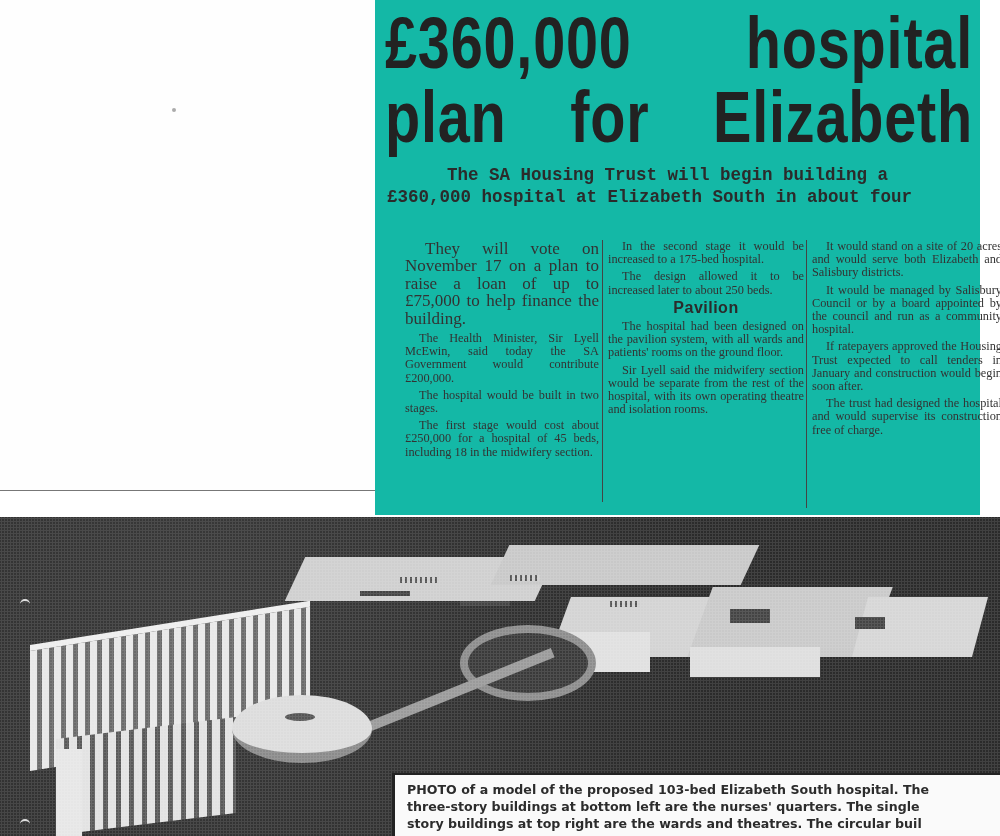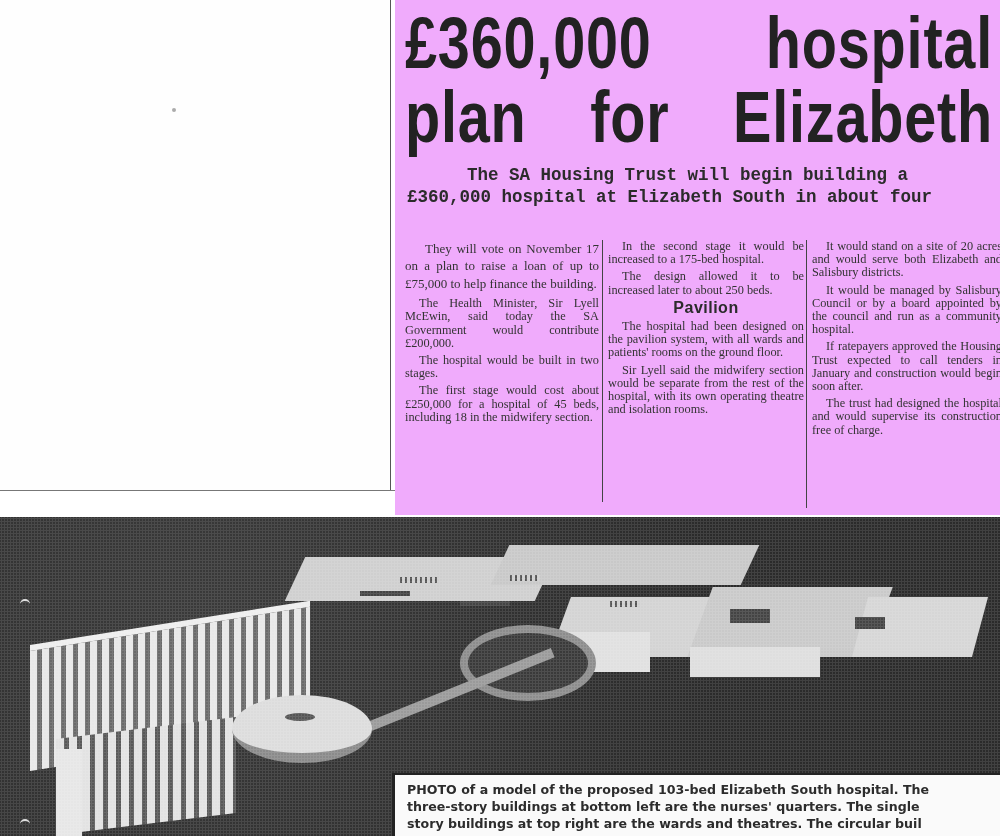--- a/index.html
+++ b/index.html
@@ -7,41 +7,41 @@
       width: 1000px; height: 836px; position: relative; overflow: hidden;
       background: #ffffff;
       font-family: "Liberation Serif", serif;
       color: #2a2a2a;
     }
     .blank-area { position: absolute; left: 0; top: 0; width: 390px; height: 490px; background: #fefefe; }
     .speck { position: absolute; left: 172px; top: 108px; width: 4px; height: 4px; background: #888; border-radius: 50%; opacity: .7; }
     .clip-border-v { position: absolute; left: 390px; top: 0; width: 1px; height: 490px; background: #555; }
     .clip-border-h { position: absolute; left: 0; top: 490px; width: 400px; height: 1px; background: #777; }
 
-    .clipping { position: absolute; left: 395px; top: 0; width: 605px; height: 515px; background: #f0abfc; }
+    .clipping { position: absolute; left: 375px; top: 0; width: 605px; height: 515px; background: #14b8a6; }
     .headline {
       position: absolute; left: 10px; top: 6px; width: 590px;
       font-family: "Liberation Sans", sans-serif; font-weight: 700;
       font-size: 72px; line-height: 74px; color: #222;
       transform: scaleX(0.8); transform-origin: left top;
       letter-spacing: 1px;
     }
     .headline .line { display: flex; justify-content: space-between; width: 735px; }
     .deck {
       position: absolute; left: 12px; top: 164px; width: 580px;
       font-family: Liberation Mono, monospace; font-weight: 700;
       font-size: 17.5px; line-height: 22px; color: #2b2b2b;
       text-align: justify;
     }
     .deck .indent { padding-left: 60px; }
 
     .col { position: absolute; top: 240px; font-size: 12.3px; line-height: 13.2px; text-align: justify; color: #333; }
     .col p { margin: 0 0 4px 0; text-indent: 14px; }
     .col1 { left: 405px; width: 194px; }
-    .col1 .lead { font-size: 13px; line-height: 17.4px; margin-bottom: 5px; text-indent: 20px; }
+    .col1 .lead { font-size: 17px; line-height: 17.4px; margin-bottom: 5px; text-indent: 20px; }
     .col2 { left: 608px; width: 196px; }
     .col3 { left: 812px; width: 190px; }
     .divider { position: absolute; width: 1px; background: #444; }
     .div1 { left: 602px; top: 240px; height: 262px; }
     .div2 { left: 806px; top: 240px; height: 268px; }
     .subhead {
       font-family: Liberation Sans, sans-serif; font-weight: 700;
       font-size: 16px; text-align: center; margin: 3px 0 6px 0; color: #2b2b2b; letter-spacing: .5px;
     }
 

